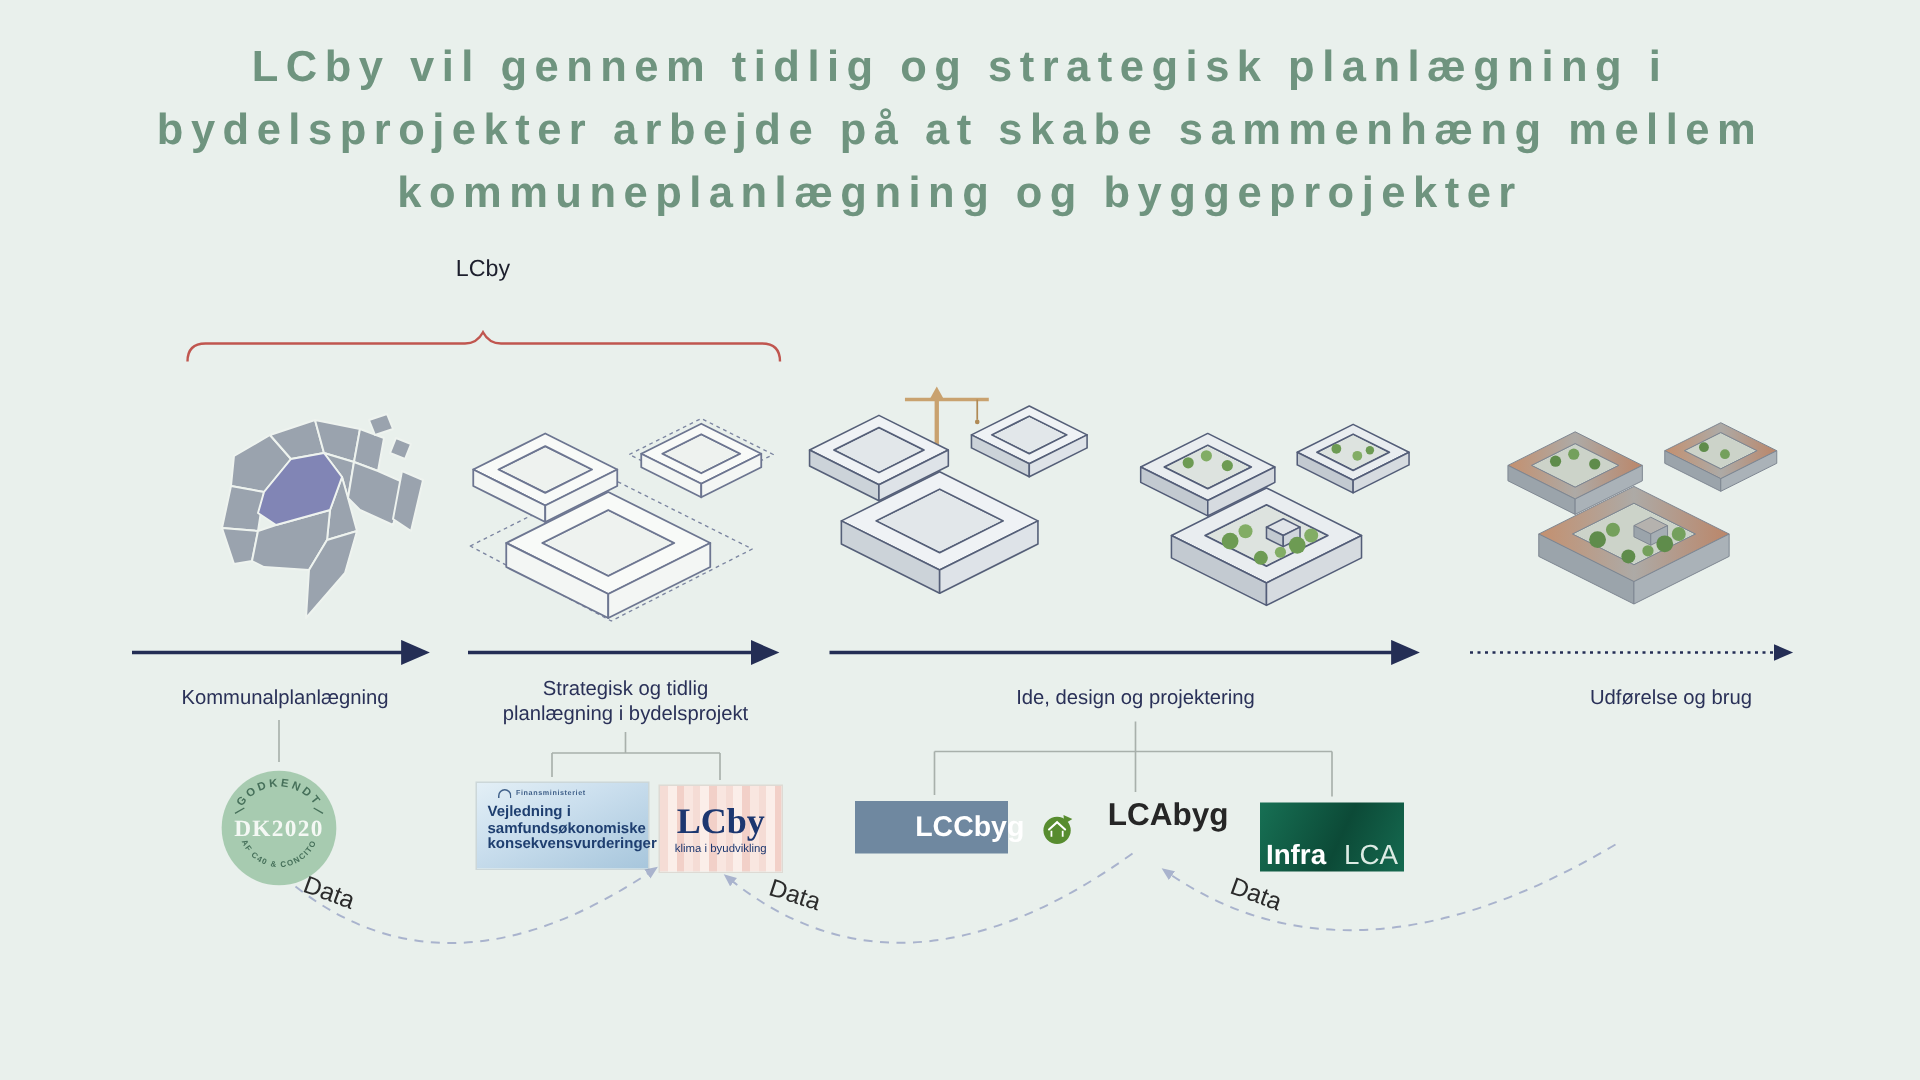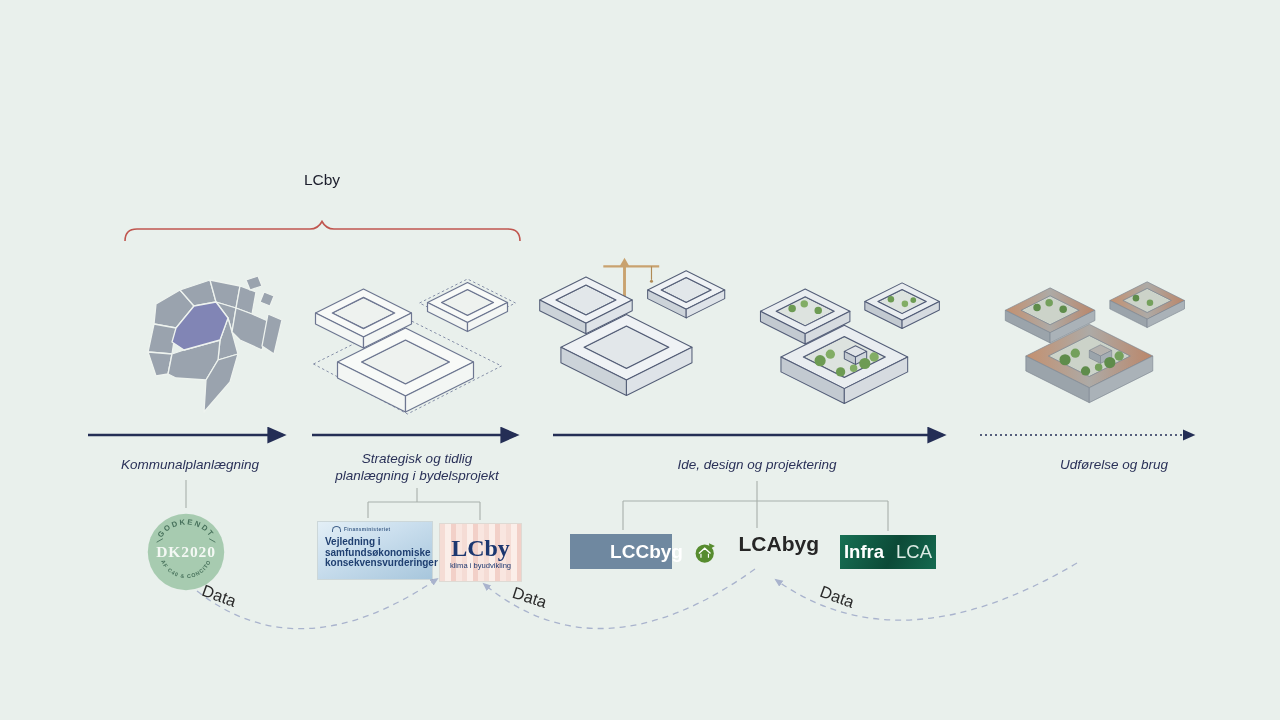--- a/index.html
+++ b/index.html
@@ -12,21 +12,21 @@
   .title{
     left:0;top:24px;width:1280px;text-align:center;
     color:#6f947f;font-weight:bold;font-size:29px;line-height:42px;letter-spacing:5px;
   }
   
   .bracket-label{
     left:122px;top:170px;width:400px;text-align:center;
     color:#1d1f2d;font-size:15.5px;line-height:20px;
   }
   
-  .phase{color:#2a3158;font-size:13.5px;line-height:17px;text-align:center;font-style:italic;}
+  .phase{color:#2a3158;font-size:13.5px;line-height:17px;text-align:center;}
   .phase1{left:90px;top:456px;width:200px;}
   .phase2{left:327px;top:450px;width:180px;}
   .phase3{left:647px;top:456px;width:220px;}
   .phase4{left:1024px;top:456px;width:180px;}
   
   .data-label{color:#2b2b2b;font-size:16.5px;transform-origin:left top;}
   
   .logo-vejledning{
     left:318px;top:522px;width:114px;height:57px;
     background:linear-gradient(155deg,#e3eff6 0%,#cbdfee 40%,#a7c6dc 100%);
@@ -44,23 +44,23 @@
   .lcby-name{font-family:"Liberation Serif",serif;font-weight:bold;font-size:24px;line-height:24px;color:#1c3770;}
   .lcby-tag{font-size:7.6px;font-weight:normal;color:#1c3770;margin-top:1px;}
   .logo-lccbyg{
     left:570px;top:534px;width:102px;height:35px;background:#6f88a0;
     display:flex;align-items:center;justify-content:center;gap:7px;color:#fff;
   }
   .lccbyg-name{font-weight:bold;font-size:19px;margin-left:44px;}
   .logo-lcabyg{left:694px;top:532px;width:125px;height:44px;display:flex;align-items:flex-start;gap:22px;}
   .lcabyg-name{font-weight:bold;font-size:21px;color:#262626;}
   .logo-infralca{
-    left:840px;top:535px;width:96px;height:34px;
+    left:840px;top:535px;width:96px;height:46px;
     background:linear-gradient(115deg,#177054 0%,#0c4a37 55%,#156a50 100%);
-    display:flex;align-items:center;justify-content:center;color:#fff;font-size:18.5px;gap:11px;
+    display:flex;align-items:flex-end;justify-content:center;color:#fff;font-size:18.5px;gap:11px;
   }
   .infra-bold{font-weight:bold;}
   .infra-light{font-weight:normal;color:#dcebe4;margin-left:1px;}
   svg text{font-family:"Liberation Sans",sans-serif;}
   .serif-text{font-family:"Liberation Serif",serif;}
 </style>
 </head>
 <body>
 
 <div class="stage">
@@ -86,20 +86,25 @@
       <path d="M186,480 V508" fill="none"></path>
       <path d="M417,488 V502 M368,502 H480 M368,502 V518 M480,502 V520" fill="none"></path>
       <path d="M757,481 V501 M623,501 H888 M623,501 V530 M757,501 V528 M888,501 V531" fill="none"></path>
     </g>
 
     <path d="M197,591 Q300,672 437,579" fill="none" stroke="#a9b3cd" stroke-width="1.3" stroke-dasharray="6 5" marker-end="url(#lavArrow)"></path>
     <path d="M755,569 Q600,680 484,584" fill="none" stroke="#a9b3cd" stroke-width="1.3" stroke-dasharray="6 5" marker-end="url(#lavArrow)"></path>
     <path d="M1077,563 Q900,668 776,580" fill="none" stroke="#a9b3cd" stroke-width="1.3" stroke-dasharray="6 5" marker-end="url(#lavArrow)"></path>
   </svg>
 
+  <div class="abs title">
+    <div>LCby vil gennem tidlig og strategisk planlægning i</div>
+    <div>bydelsprojekter arbejde på at skabe sammenhæng mellem</div>
+    <div>kommuneplanlægning og byggeprojekter</div>
+  </div>
 
   <div class="abs bracket-label">
     <div>LCby</div>
   </div>
 
   <svg class="abs" style="left:118px;top:262px" width="185" height="160" viewBox="0 0 185 160">
     <g stroke="#eef3ef" stroke-width="1.3" stroke-linejoin="round">
       <path d="M38,42 L62,28 L76,44 L58,66 L36,62 Z" fill="#9aa3ae"></path>
       <path d="M62,28 L92,18 L98,40 L76,44 Z" fill="#9aa3ae"></path>
       <path d="M92,18 L122,24 L118,46 L98,40 Z" fill="#9aa3ae"></path>

